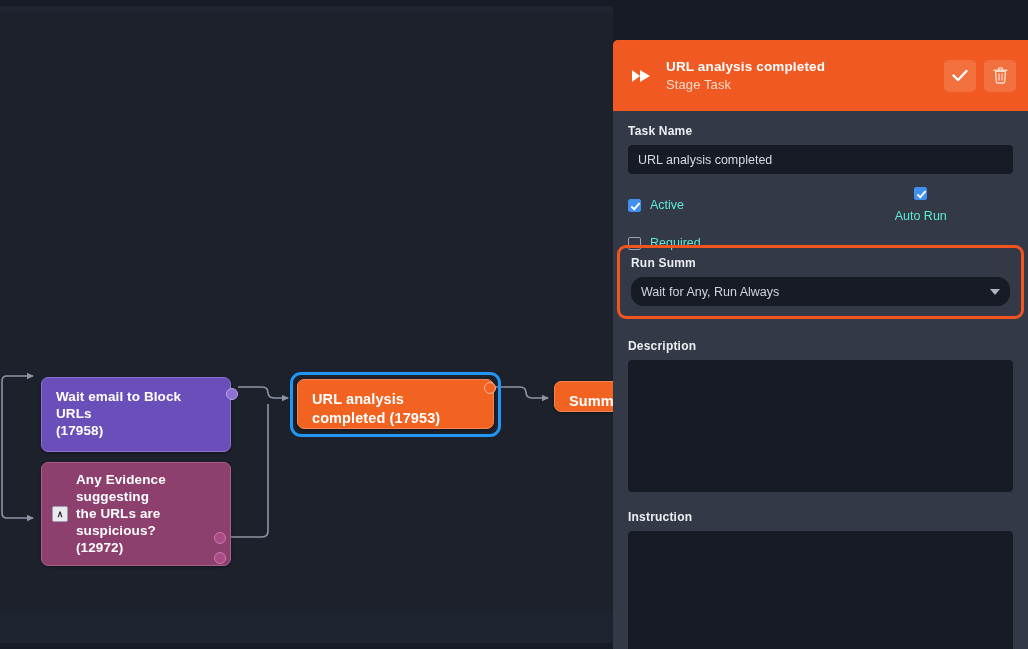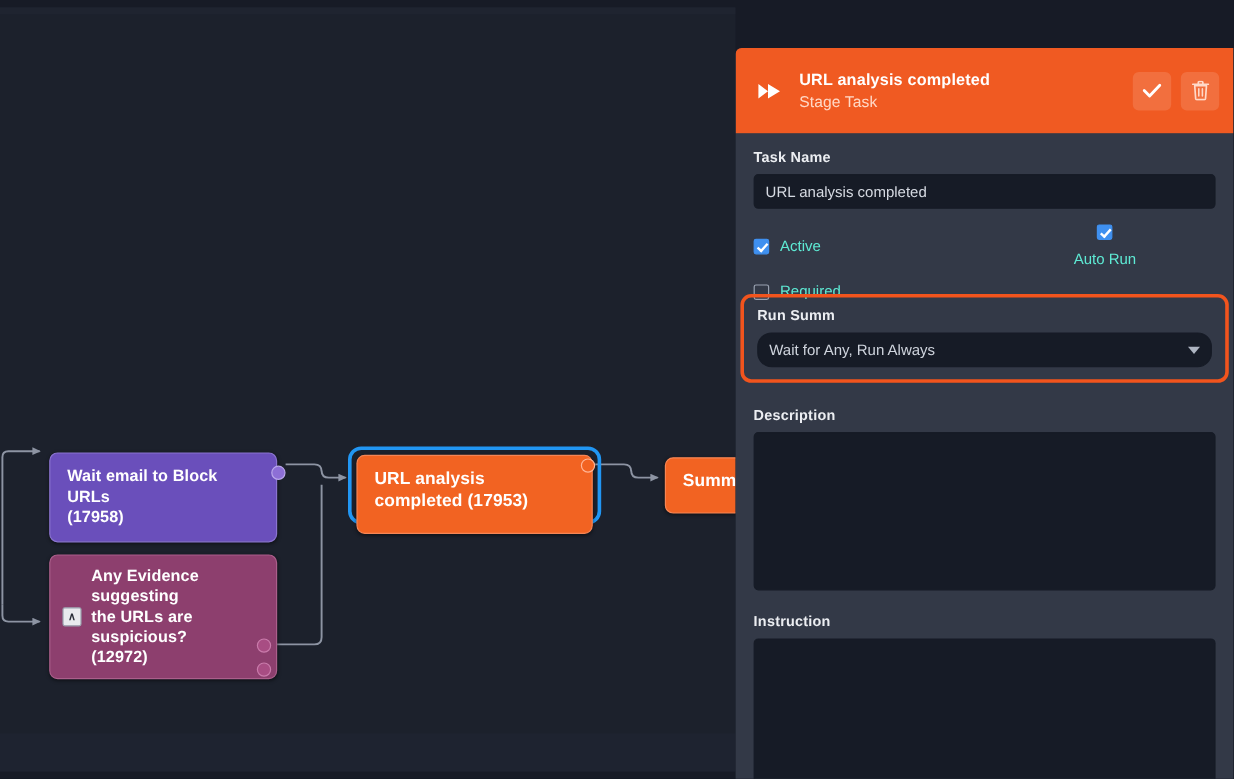--- a/index.html
+++ b/index.html
@@ -67,21 +67,21 @@
     letter-spacing: .1px;
   }
 
   
   .node-task {
     background: #f26322;
     border: 1px solid #f58555;
     box-shadow: 0 1px 3px rgba(0,0,0,.45);
   }
   .node-task .node-body {
-    padding: 10px 14px 16px 14px;
+    padding: 10px 14px 0 14px;
     font-size: 14.5px;
     font-weight: 700;
     line-height: 19px;
     letter-spacing: .1px;
   }
   .node-selected-ring {
     position: absolute;
     border: 3px solid #2196f3;
     border-radius: 11px;
   }

